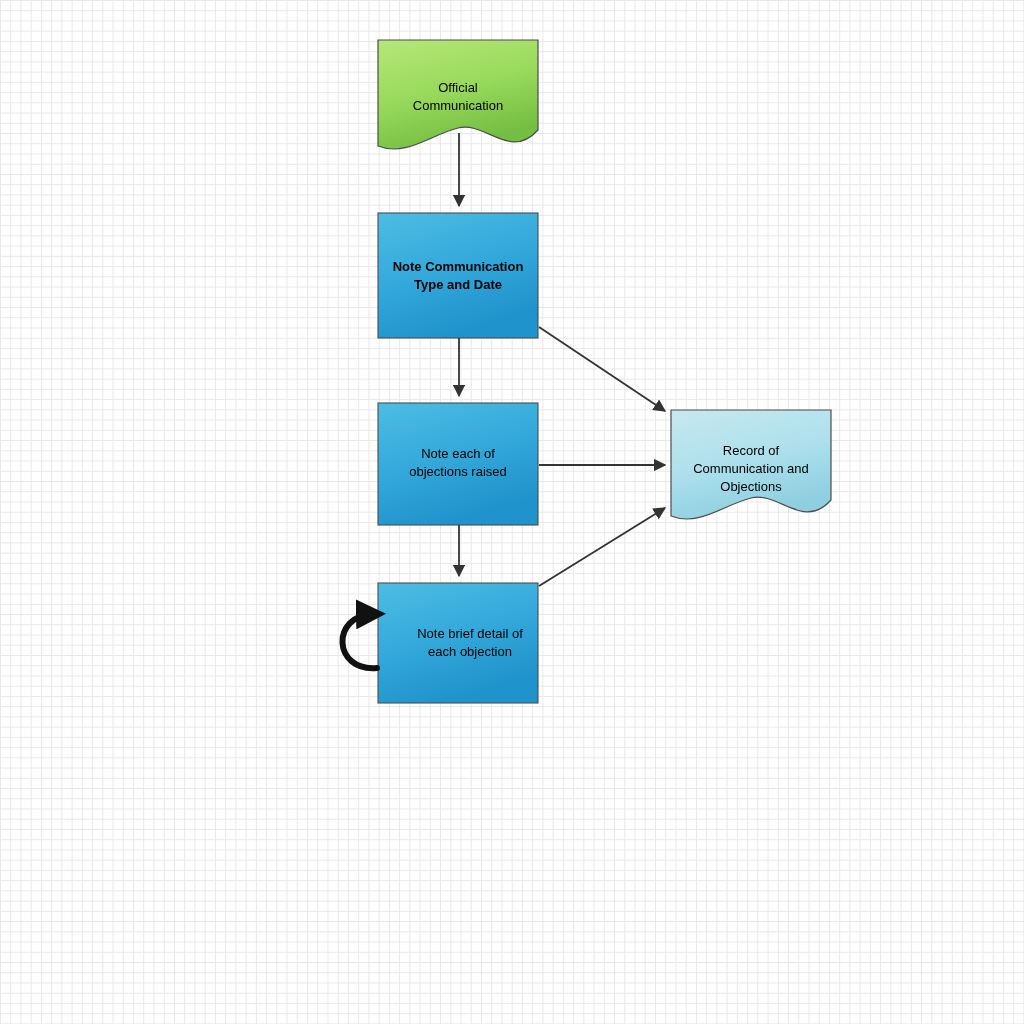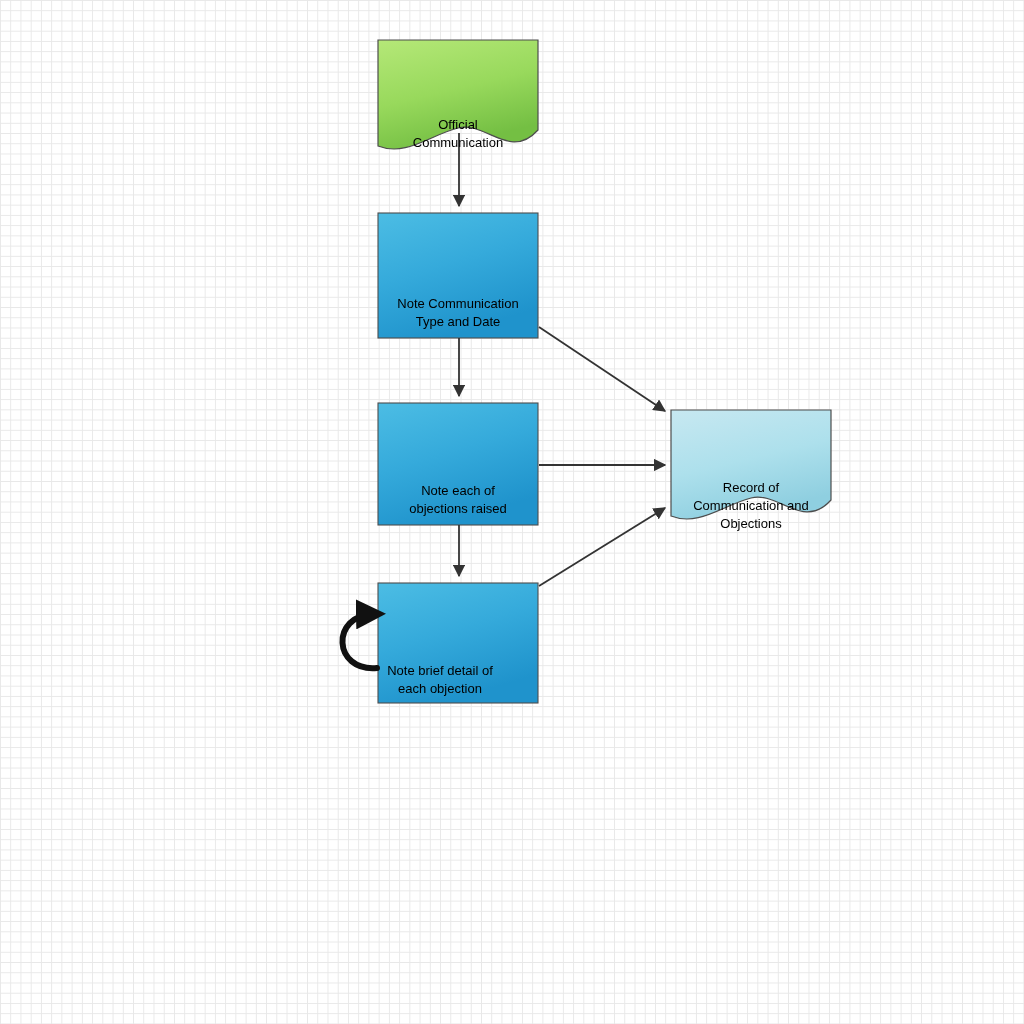--- a/index.html
+++ b/index.html
@@ -36,21 +36,20 @@
   }
   .node-label {
     position: absolute;
     text-align: center;
     color: #000000;
     font-size: 13px;
     line-height: 18px;
     font-family: "Liberation Sans", sans-serif;
     white-space: pre-line;
     pointer-events: none;
-    margin-top: 37px;
   }
 </style>
 </head>
 <body>
 
 <div id="canvas"></div>
 
 <svg id="diagram" viewBox="0 0 1024 1024" xmlns="http://www.w3.org/2000/svg">
   <defs>
     <linearGradient id="gradGreen" x1="0" y1="0" x2="0.35" y2="1">
@@ -113,24 +112,24 @@
 
     <line x1="539" y1="586" x2="665" y2="508" stroke="#333333" stroke-width="1.8" marker-end="url(#arrowHead)"></line>
 
     <path d="M 377 668 C 333 672, 330 615, 374 614" fill="none" stroke="#111111" stroke-width="6" stroke-linecap="round" marker-end="url(#arrowHeadThick)"></path>
   </g>
 </svg>
 
 <div class="node-label" style="left:378px; top:79px; width:160px;">Official
 Communication</div>
 
-<div class="node-label" style="left:378px; top:258px; width:160px;">Note Communication
+<div class="node-label" style="left:378px; top:258px; width:160px;font-weight:bold;">Note Communication
 Type and Date</div>
 
 <div class="node-label" style="left:378px; top:445px; width:160px;">Note each of
 objections raised</div>
 
-<div class="node-label" style="left:360px; top:625px; width:160px;">Note brief detail of
+<div class="node-label" style="left:390px; top:625px; width:160px;">Note brief detail of
 each objection</div>
 
 <div class="node-label" style="left:671px; top:442px; width:160px;text-align:center;">Record of
 Communication and
 Objections</div>
 
 </body></html>

